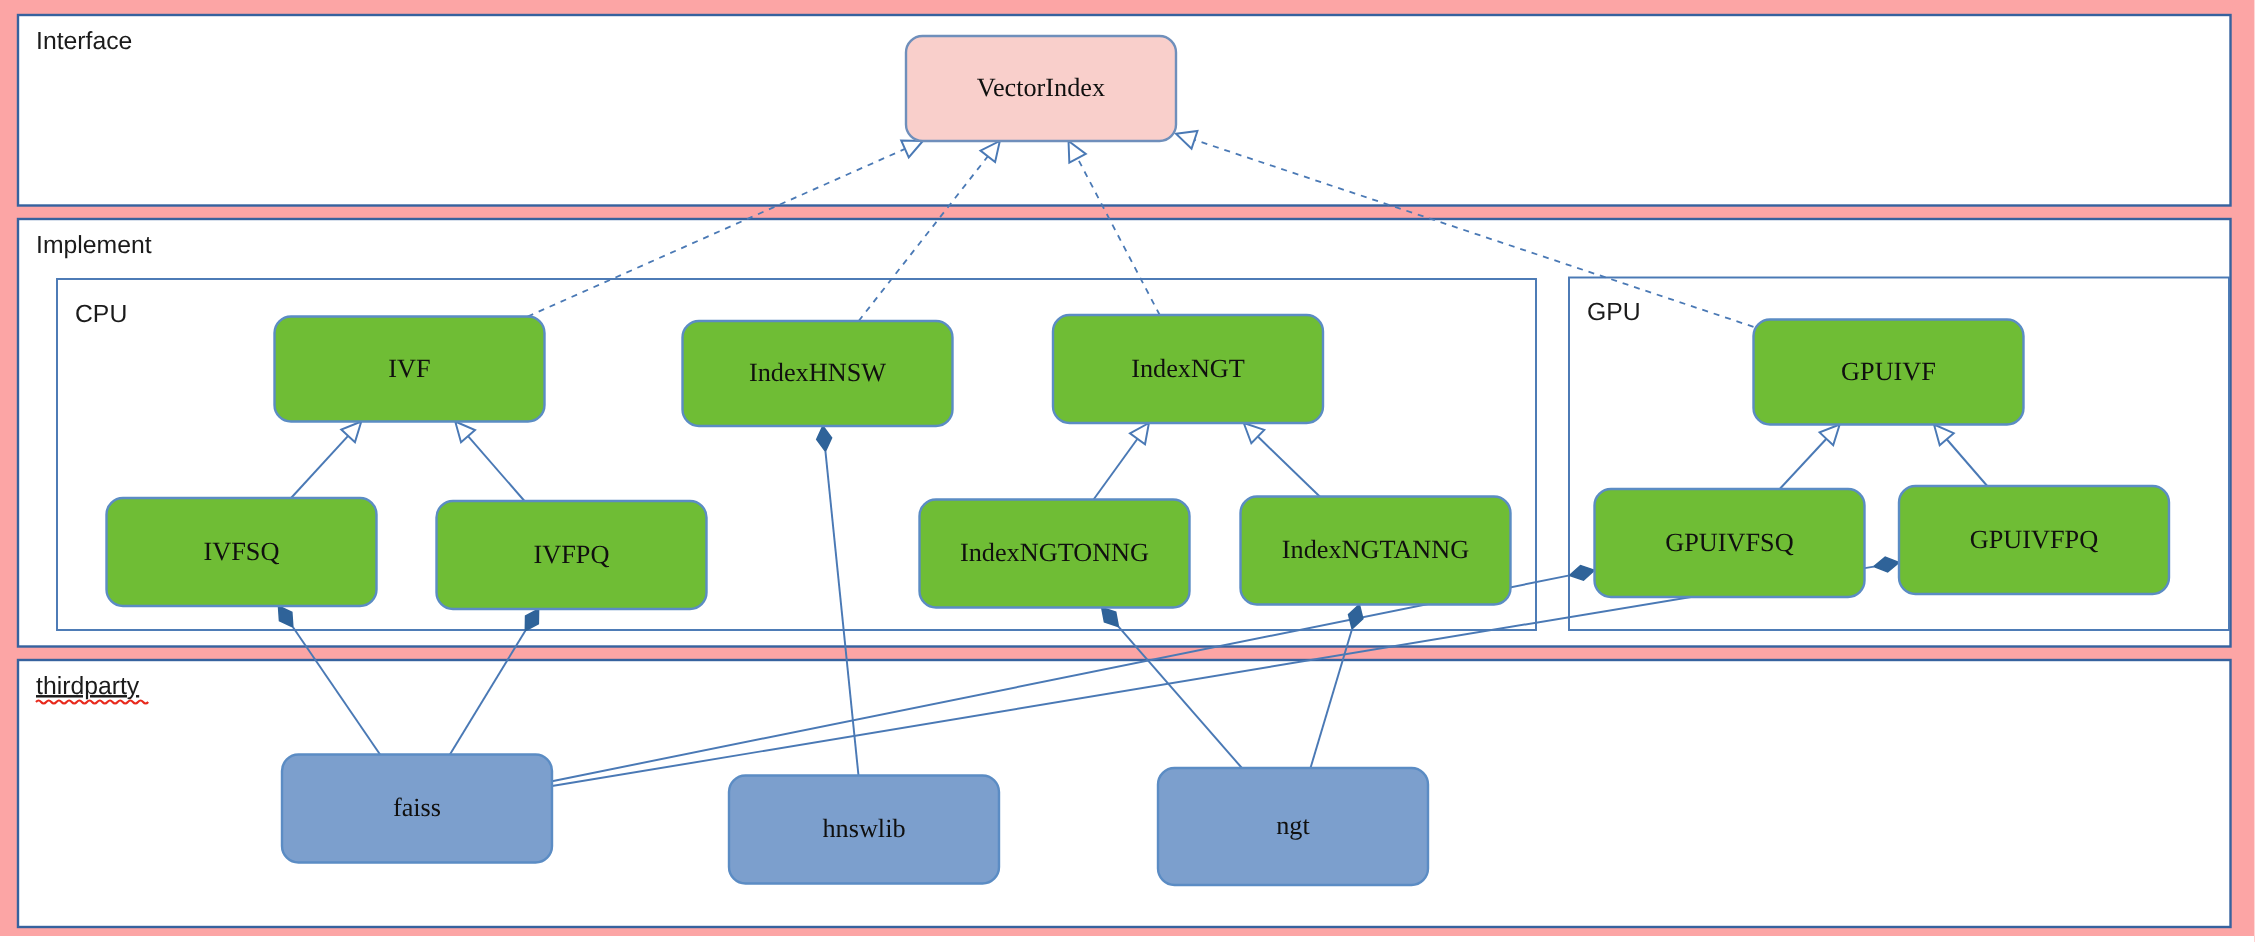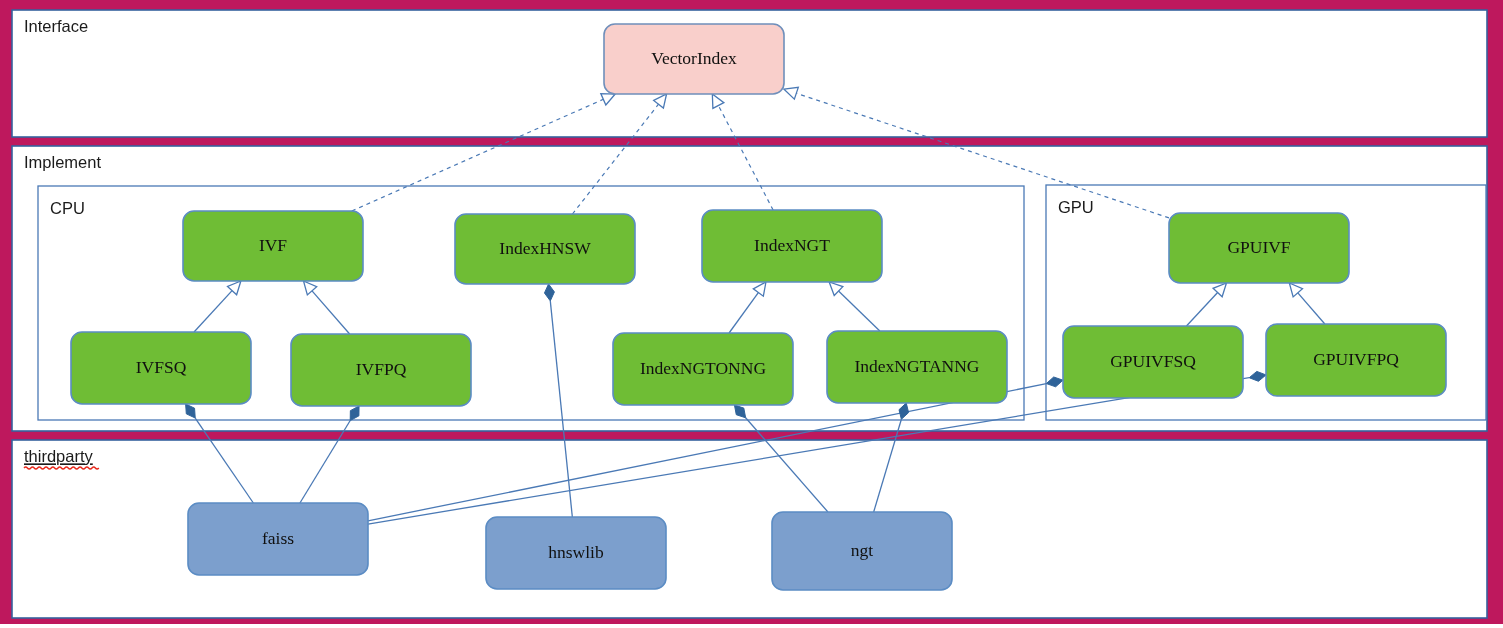--- a/index.html
+++ b/index.html
@@ -4,21 +4,21 @@
 <style>
   html, body {
     margin: 0;
     padding: 0;
     background: #ffffff;
   }
   #canvas-wrap {
     position: relative;
     width: 1503px;
     height: 624px;
-    background: #be185d;
+    background: #fca5a5;
     font-family: "Liberation Serif", "DejaVu Serif", serif;
     overflow: hidden;
   }
   svg#diagram {
     position: absolute;
     top: 0;
     left: 0;
     width: 1503px;
     height: 628px;
     display: block;

